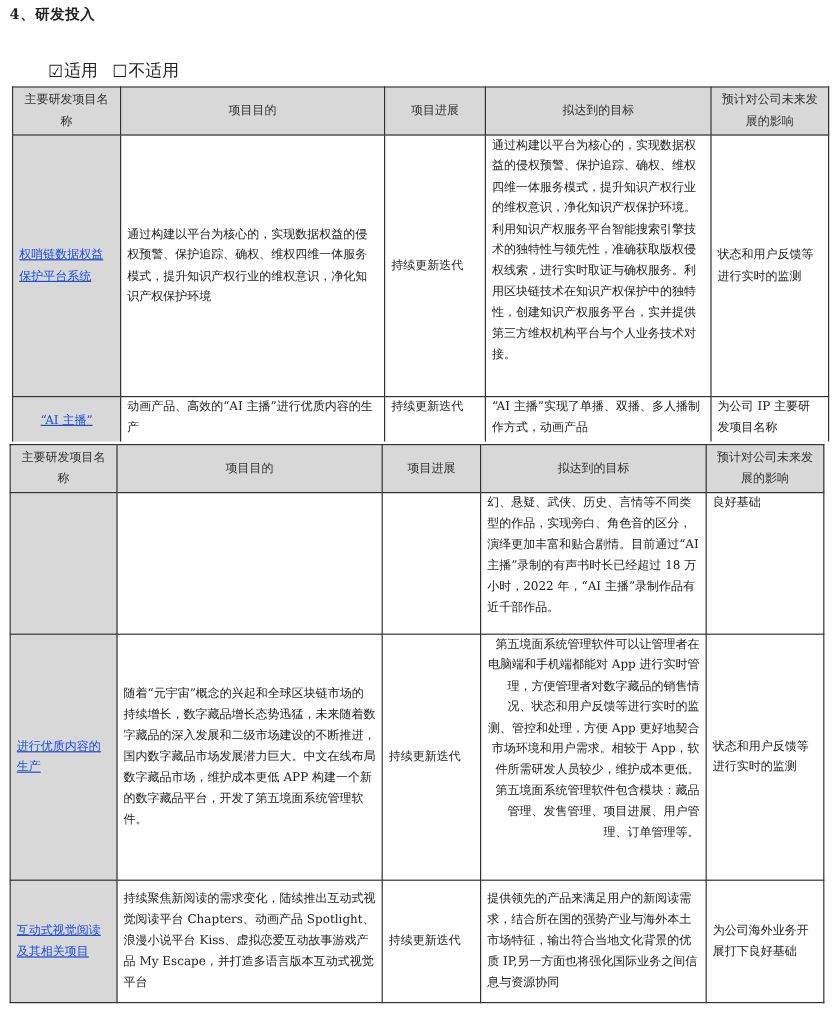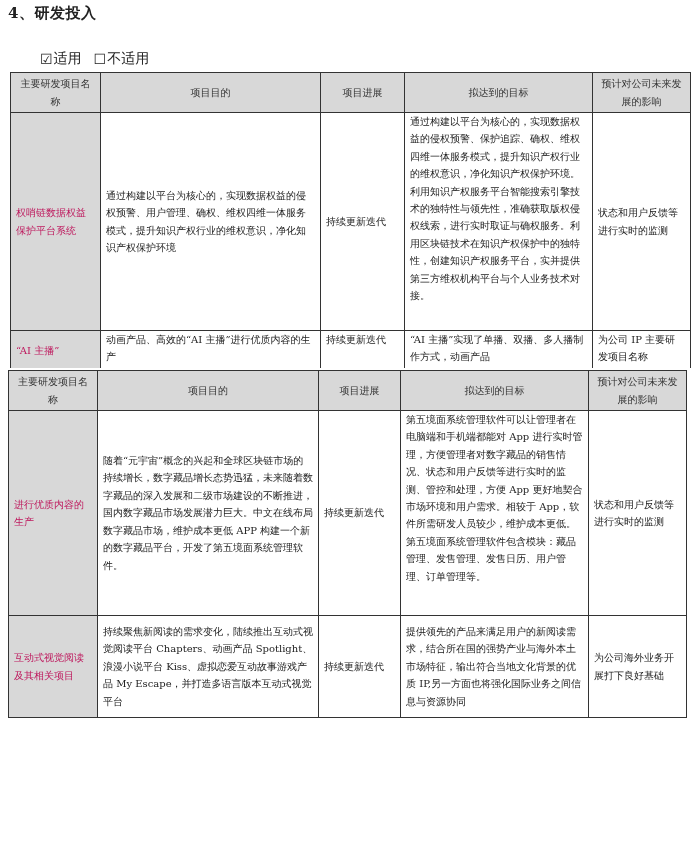--- a/index.html
+++ b/index.html
@@ -3,45 +3,45 @@
 <meta charset="utf-8">
 <style>
   html, body { margin: 0; padding: 0; background: #ffffff; }
   body {
     width: 700px; height: 841px; position: relative; overflow: hidden;
     font-family: "DejaVu Serif", "Liberation Serif", serif;
     color: #222;
   }
   .section-title {
     position: absolute; left: 8px; top: 4px;
-    font-size: 15px; font-weight: bold; letter-spacing: 0.5px;
+    font-size: 12px; font-weight: bold; letter-spacing: 0.5px;
   }
   .applicability {
     position: absolute; left: 40px; top: 50px;
     font-size: 14px; display: flex; align-items: center; gap: 4px;
   }
   .applicability .opt { display: inline-flex; align-items: center; margin-right: 8px; }
   .checkbox-glyph { font-size: 14px; margin-right: 1px; }
   table.rd {
     position: absolute; border-collapse: collapse; table-layout: fixed;
     font-size: 10px; line-height: 17.4px;
   }
   table.rd td, table.rd th {
     border: 1.5px solid #333; padding: 0 5px; vertical-align: middle;
     font-weight: normal; word-break: break-all;
   }
   table.rd th { background: #d8d8d8; text-align: center; color: #333; }
-  table.rd td.name { background: #d8d8d8; color: #be185d; }
+  table.rd td.name { background: #d8d8d8; color: #1d4ed8; text-decoration: underline; }
   table.rd td.top { vertical-align: top; }
   .t1 { left: 10px; top: 72px; width: 680px; }
   .t2 { left: 8px; top: 370px; width: 678px; }
   .cut-wrap {
     position: absolute; left: 0; top: 0; width: 700px; height: 368px; overflow: hidden;
   }
-  .p { display: block; }
+  .p { display: block; text-align: right; }
 </style>
 </head>
 <body>
 
 <div class="section-title">4、研发投入</div>
 
 <div class="applicability">
   <span class="opt">
     <span class="checkbox-glyph">☑</span>
     <span>适用</span>
@@ -64,27 +64,27 @@
   <tbody>
         <tr style="height:40px">
     <th>主要研发项目名称</th>
     <th>项目目的</th>
     <th>项目进展</th>
     <th>拟达到的目标</th>
     <th>预计对公司未来发展的影响</th>
   </tr>
   <tr style="height:218px">
     <td class="name">权哨链数据权益保护平台系统</td>
-    <td>通过构建以平台为核心的，实现数据权益的侵权预警、用户管理、确权、维权四维一体服务模式，提升知识产权行业的维权意识，净化知识产权保护环境</td>
+    <td>通过构建以平台为核心的，实现数据权益的侵权预警、保护追踪、确权、维权四维一体服务模式，提升知识产权行业的维权意识，净化知识产权保护环境</td>
     <td>持续更新迭代</td>
     <td class="top">通过构建以平台为核心的，实现数据权益的侵权预警、保护追踪、确权、维权四维一体服务模式，提升知识产权行业的维权意识，净化知识产权保护环境。利用知识产权服务平台智能搜索引擎技术的独特性与领先性，准确获取版权侵权线索，进行实时取证与确权服务。利用区块链技术在知识产权保护中的独特性，创建知识产权服务平台，实并提供第三方维权机构平台与个人业务技术对接。</td>
     <td>状态和用户反馈等进行实时的监测</td>
   </tr>
   <tr style="height:40px">
-    <td class="name" style="">“AI 主播”</td>
+    <td class="name" style="text-align:center">“AI 主播”</td>
     <td class="top">动画产品、高效的“AI 主播”进行优质内容的生产</td>
     <td class="top">持续更新迭代</td>
     <td class="top">“AI 主播”实现了单播、双播、多人播制作方式，动画产品</td>
     <td class="top">为公司 IP 主要研发项目名称</td>
   </tr>
 </tbody>
     </table>
 </div>
 
 <table class="rd t2">
@@ -96,27 +96,34 @@
       <col style="width:98px">
   </colgroup>
   <tbody>
       <tr style="height:40px">
     <th>主要研发项目名称</th>
     <th>项目目的</th>
     <th>项目进展</th>
     <th>拟达到的目标</th>
     <th>预计对公司未来发展的影响</th>
   </tr>
+  <tr style="height:118px">
+    <td class="name"></td>
+    <td></td>
+    <td></td>
+    <td class="top">幻、悬疑、武侠、历史、言情等不同类型的作品，实现旁白、角色音的区分，演绎更加丰富和贴合剧情。目前通过“AI 主播”录制的有声书时长已经超过 18 万小时，2022 年，“AI 主播”录制作品有近千部作品。</td>
+    <td class="top">良好基础</td>
+  </tr>
   <tr style="height:205px">
     <td class="name">进行优质内容的生产</td>
     <td>随着“元宇宙”概念的兴起和全球区块链市场的持续增长，数字藏品增长态势迅猛，未来随着数字藏品的深入发展和二级市场建设的不断推进，国内数字藏品市场发展潜力巨大。中文在线布局数字藏品市场，维护成本更低 APP 构建一个新的数字藏品平台，开发了第五境面系统管理软件。</td>
     <td>持续更新迭代</td>
     <td class="top">
       <span class="p">第五境面系统管理软件可以让管理者在电脑端和手机端都能对 App 进行实时管理，方便管理者对数字藏品的销售情况、状态和用户反馈等进行实时的监测、管控和处理，方便 App 更好地契合市场环境和用户需求。相较于 App，软件所需研发人员较少，维护成本更低。</span>
-      <span class="p">第五境面系统管理软件包含模块：藏品管理、发售管理、发售日历、用户管理、订单管理等。</span>
+      <span class="p">第五境面系统管理软件包含模块：藏品管理、发售管理、项目进展、用户管理、订单管理等。</span>
     </td>
     <td>状态和用户反馈等进行实时的监测</td>
   </tr>
   <tr style="height:102px">
     <td class="name">互动式视觉阅读及其相关项目</td>
     <td>持续聚焦新阅读的需求变化，陆续推出互动式视觉阅读平台 Chapters、动画产品 Spotlight、浪漫小说平台 Kiss、虚拟恋爱互动故事游戏产品 My Escape，并打造多语言版本互动式视觉平台</td>
     <td>持续更新迭代</td>
     <td>提供领先的产品来满足用户的新阅读需求，结合所在国的强势产业与海外本土市场特征，输出符合当地文化背景的优质 IP,另一方面也将强化国际业务之间信息与资源协同</td>
     <td>为公司海外业务开展打下良好基础</td>
   </tr>

